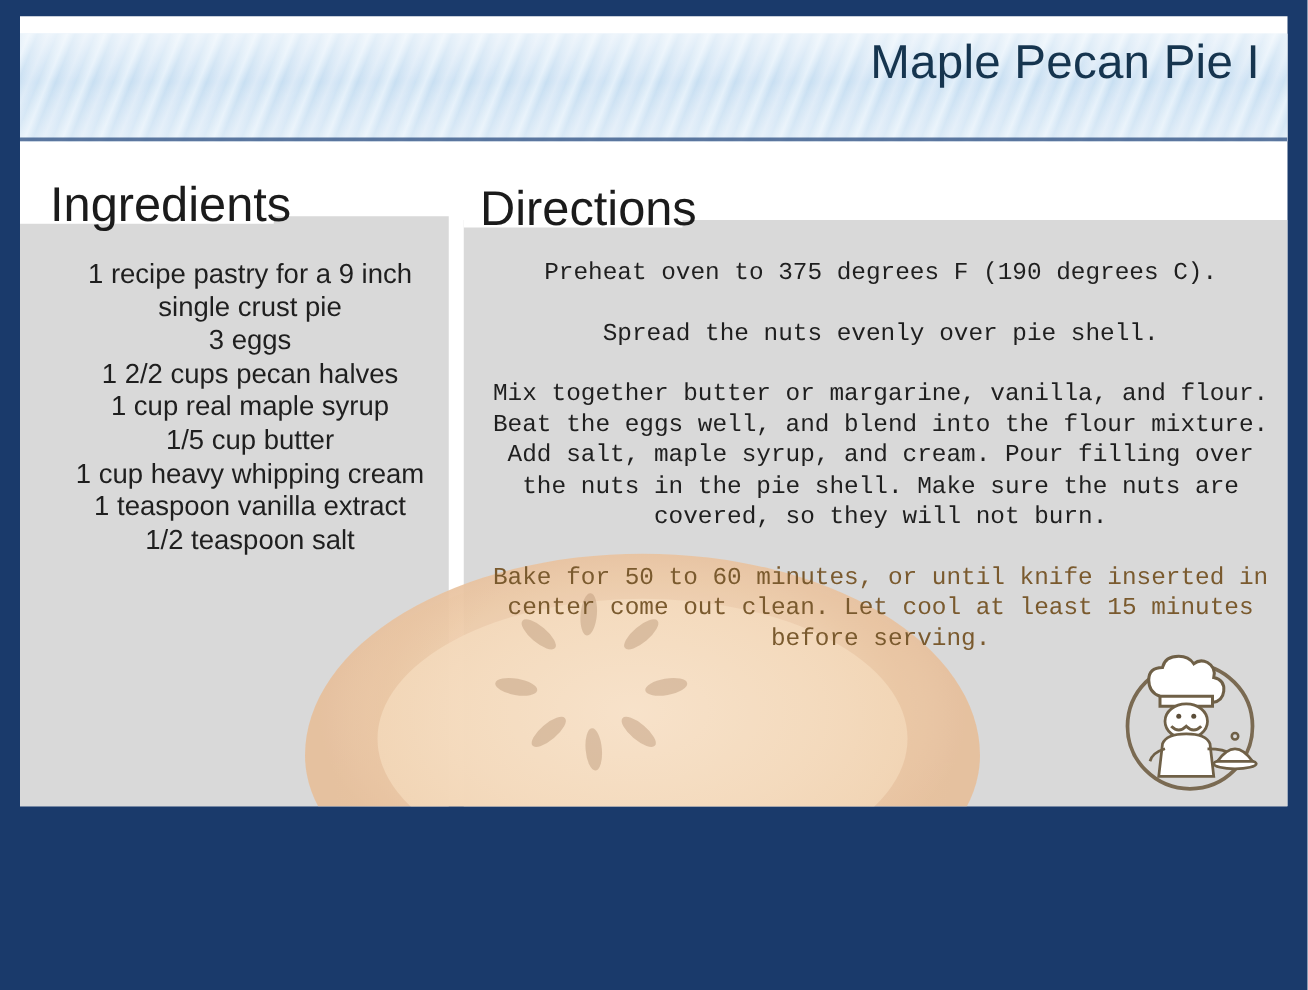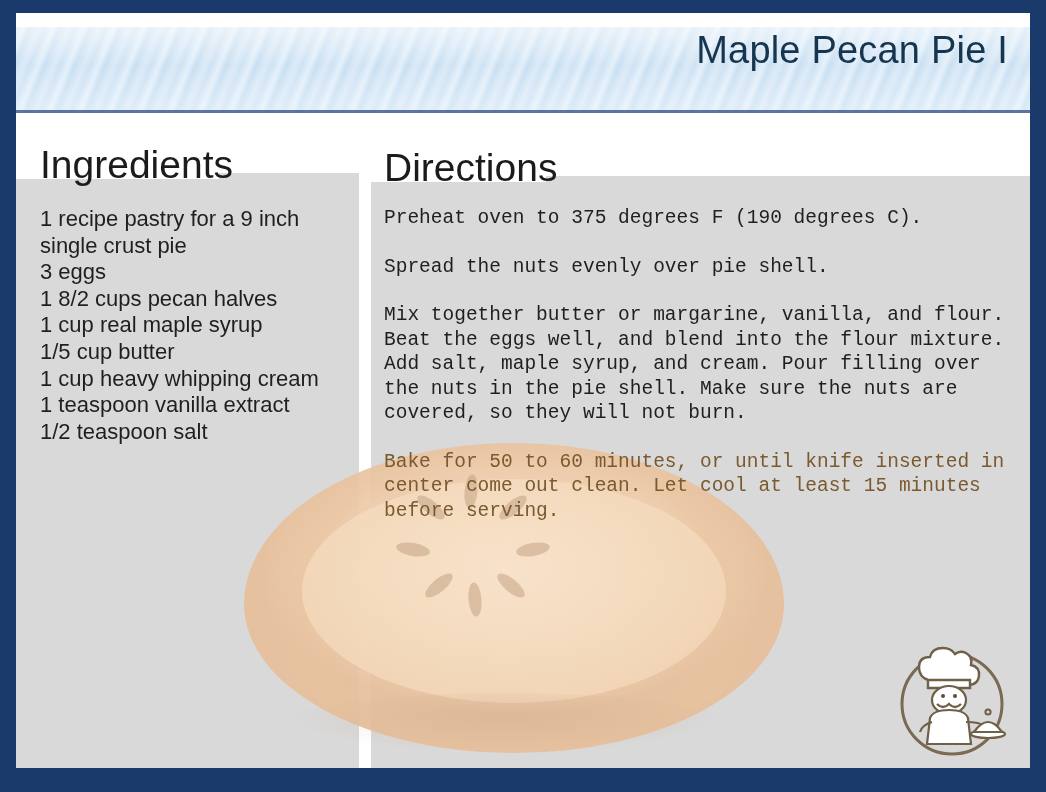--- a/index.html
+++ b/index.html
@@ -11,23 +11,24 @@
     height: 792px;
     background: #1a3a6b;
     font-family: "Liberation Sans", sans-serif;
     overflow: hidden;
   }
   .slide {
     position: absolute;
     left: 16px;
     top: 13px;
     width: 1014px;
-    height: 755px;
+    height: 632px;
     background: #ffffff;
     overflow: hidden;
+    text-align: center;
   }
 
   
   .banner {
     position: absolute;
     left: 0;
     top: 14px;
     width: 1014px;
     height: 86px;
     background:
@@ -214,21 +215,21 @@
   </div>
 
   <div class="tab tab-ingredients"></div>
   <div class="tab tab-directions"></div>
   <div class="heading heading-ingredients">Ingredients</div>
   <div class="heading heading-directions">Directions</div>
 
   <div class="ing-list">
     <div>1 recipe pastry for a 9 inch single crust pie</div>
     <div>3 eggs</div>
-    <div>1 8/2 cups pecan halves</div>
+    <div>1 2/2 cups pecan halves</div>
     <div>1 cup real maple syrup</div>
     <div>1/5 cup butter</div>
     <div>1 cup heavy whipping cream</div>
     <div>1 teaspoon vanilla extract</div>
     <div>1/2 teaspoon salt</div>
   </div>
 
   <div class="dir-list">
     <p>Preheat oven to 375 degrees F (190 degrees C).</p>
     <p>Spread the nuts evenly over pie shell.</p>

